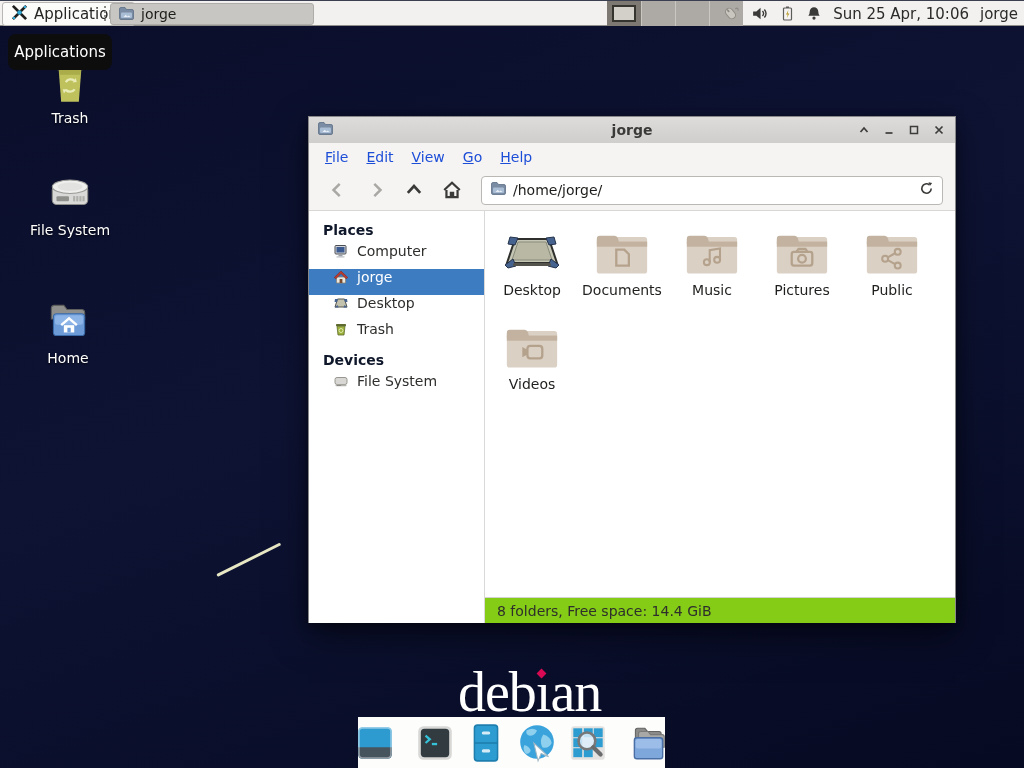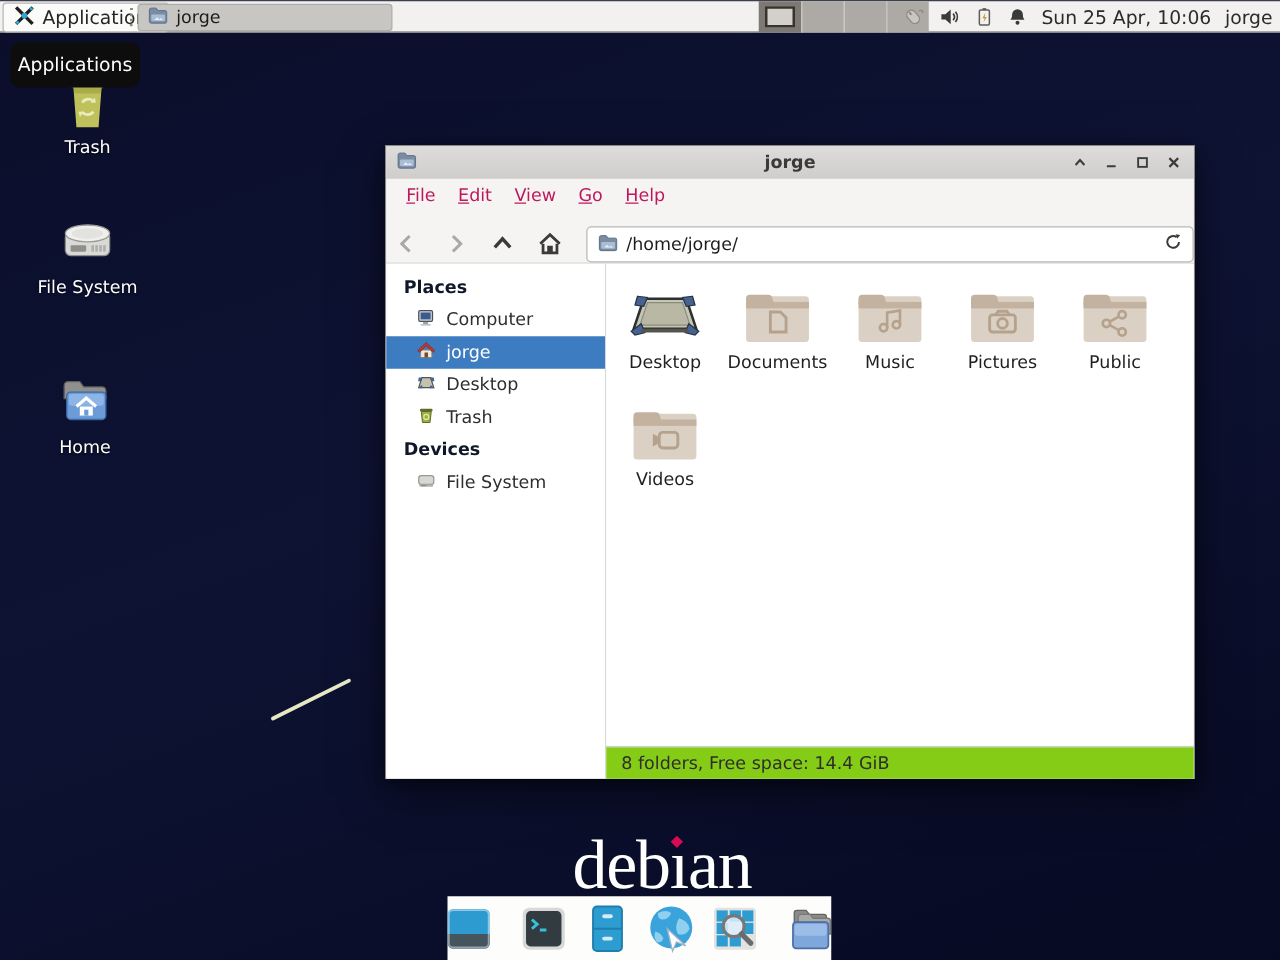--- a/index.html
+++ b/index.html
@@ -38,32 +38,32 @@
     border-radius:2px;transform:rotate(-26.5deg);transform-origin:left center;}
   
   #window{position:absolute;left:308px;top:116px;width:648px;height:507px;background:#f5f4f2;
     border:1px solid #88878a;box-sizing:border-box;
     box-shadow:0 12px 32px rgba(0,0,0,.5),0 2px 8px rgba(0,0,0,.35);}
   .titlebar{height:26px;background:linear-gradient(#dddcda,#cfcecc);display:flex;align-items:center;padding:0 8px;position:relative;}
   .titlebar .wtitle{position:absolute;left:0;right:0;text-align:center;font-size:14px;font-weight:bold;color:#3a3a38;}
   .winbtns{margin-left:auto;display:flex;gap:9px;z-index:2;}
   .winbtn{width:16px;height:16px;display:flex;align-items:center;justify-content:center;}
   .menubar{height:27px;background:#f5f4f2;display:flex;align-items:center;padding-left:7px;}
-  .mi{display:inline-block;padding:3px 9px;font-size:14px;color:#be185d;}
+  .mi{display:inline-block;padding:3px 9px;font-size:14px;color:#1d4ed8;}
   .mi::first-letter{text-decoration:underline;}
-  .toolbar{height:41px;background:#f5f4f2;border-bottom:1px solid #d8d7d5;display:flex;align-items:flex-end;
-    padding:0 0;gap:4px;box-sizing:border-box;}
+  .toolbar{height:41px;background:#f5f4f2;border-bottom:1px solid #d8d7d5;display:flex;align-items:center;
+    padding:0 12px;gap:4px;box-sizing:border-box;}
   .tbtn{width:34px;height:30px;display:flex;align-items:center;justify-content:center;border-radius:3px;}
   .pathbar{flex:1;height:29px;background:#fff;border:1px solid #b9b8b5;border-radius:4px;margin-left:8px;
     display:flex;align-items:center;padding:0 8px;gap:7px;box-sizing:border-box;}
   .pathtext{flex:1;font-size:14px;color:#1c1c1a;}
   .wbody{display:flex;height:412px;}
   .sidebar{width:176px;background:#fff;border-right:1px solid #dad9d7;box-sizing:border-box;padding-top:6px;}
   .side-h{font-size:14px;font-weight:bold;color:#0f172a;padding:5px 0 5px 14px;}
-  .srow{height:26px;display:flex;align-items:center;gap:8px;padding-left:24px;font-size:14px;color:#2e2e2c;}
+  .srow{height:26px;display:flex;align-items:flex-start;gap:8px;padding-left:24px;font-size:14px;color:#2e2e2c;}
   .srow.selected{background:#3e7cc1;color:#fff;}
   .content{flex:1;background:#fff;position:relative;}
   .grid{display:flex;flex-wrap:wrap;padding:18px 0 0 2px;}
   .fcell{width:90px;height:94px;text-align:center;}
   .fcell svg{display:block;margin:0 auto;}
   .flabel{margin-top:5px;font-size:14px;color:#1f1f1d;}
   .statusbar{position:absolute;left:0;right:0;bottom:0;height:26px;background:#84cc16;border-top:1px solid #d4d3d1;
     font-size:14px;color:#2e2e2c;display:flex;align-items:center;padding-left:12px;box-sizing:border-box;}
   
   .brand{position:absolute;left:458px;top:660px;font-family:Liberation Serif, serif;

